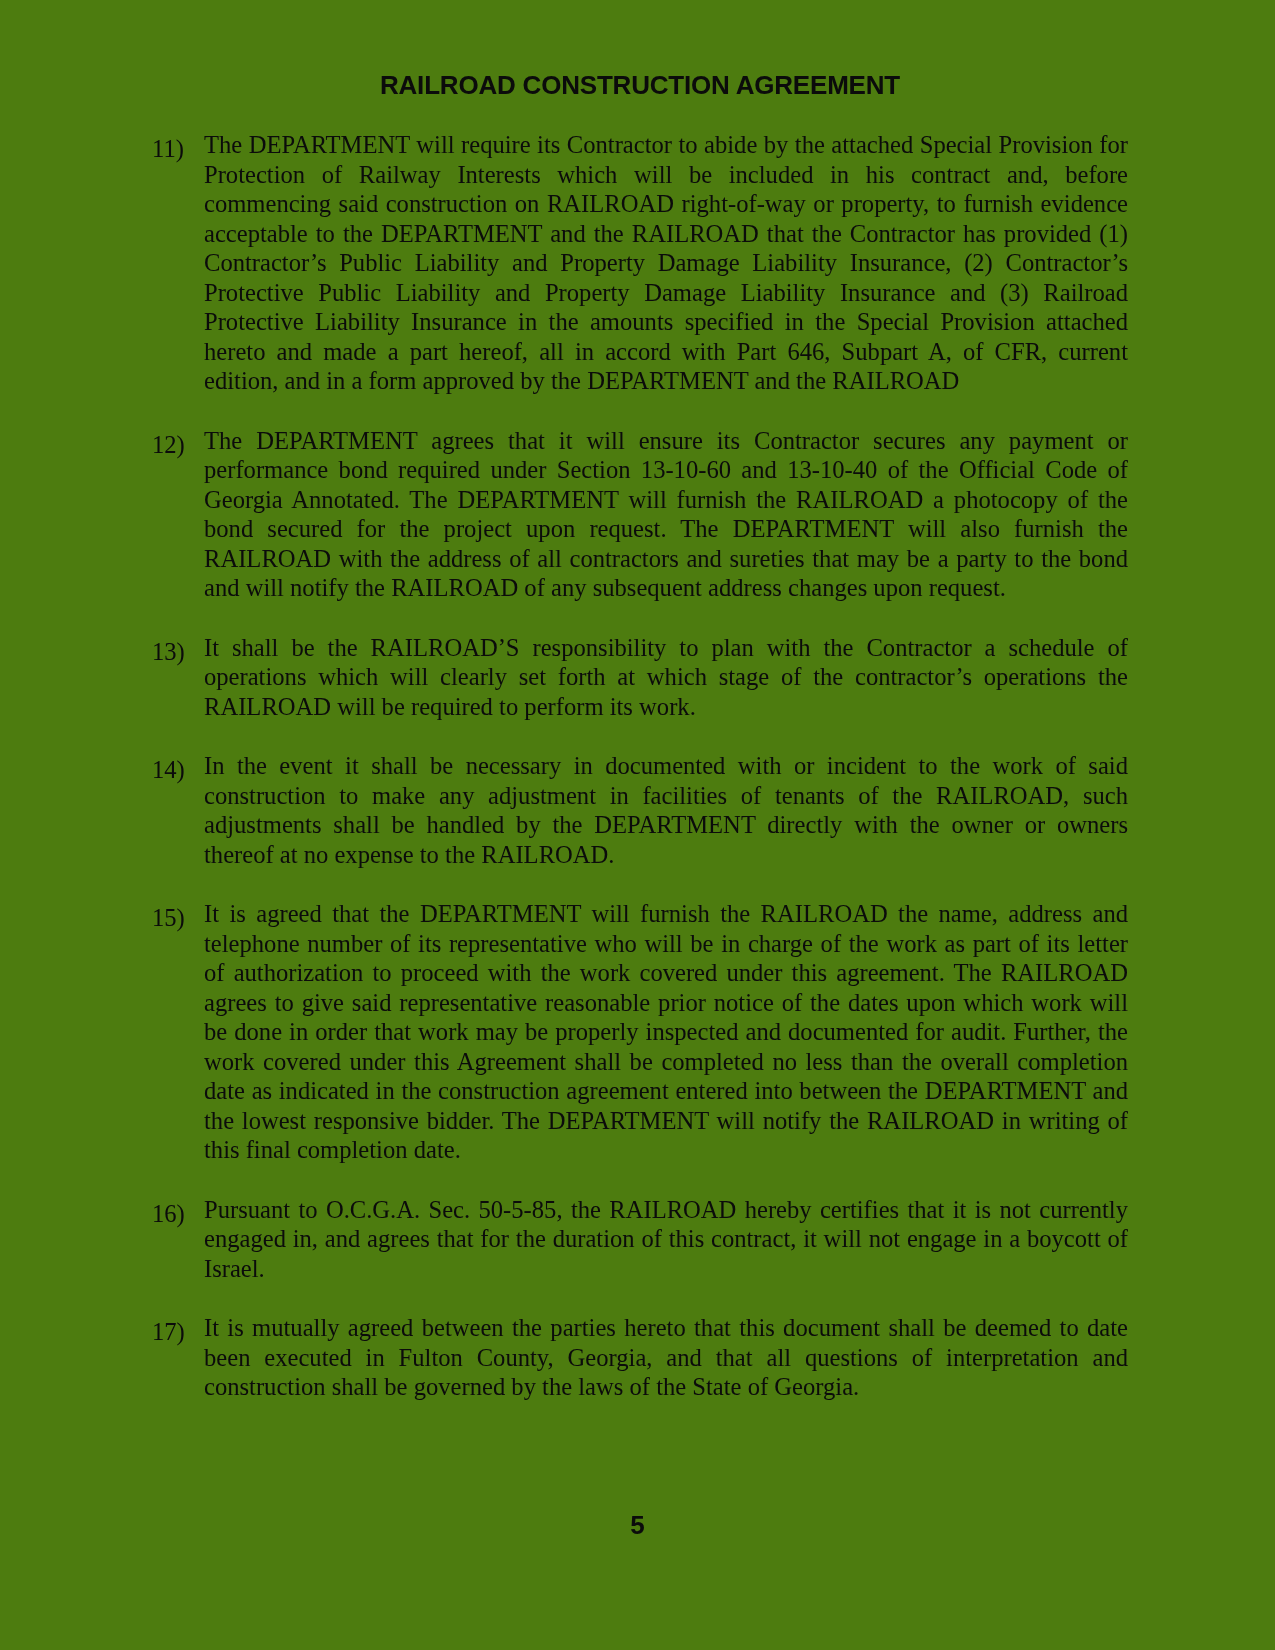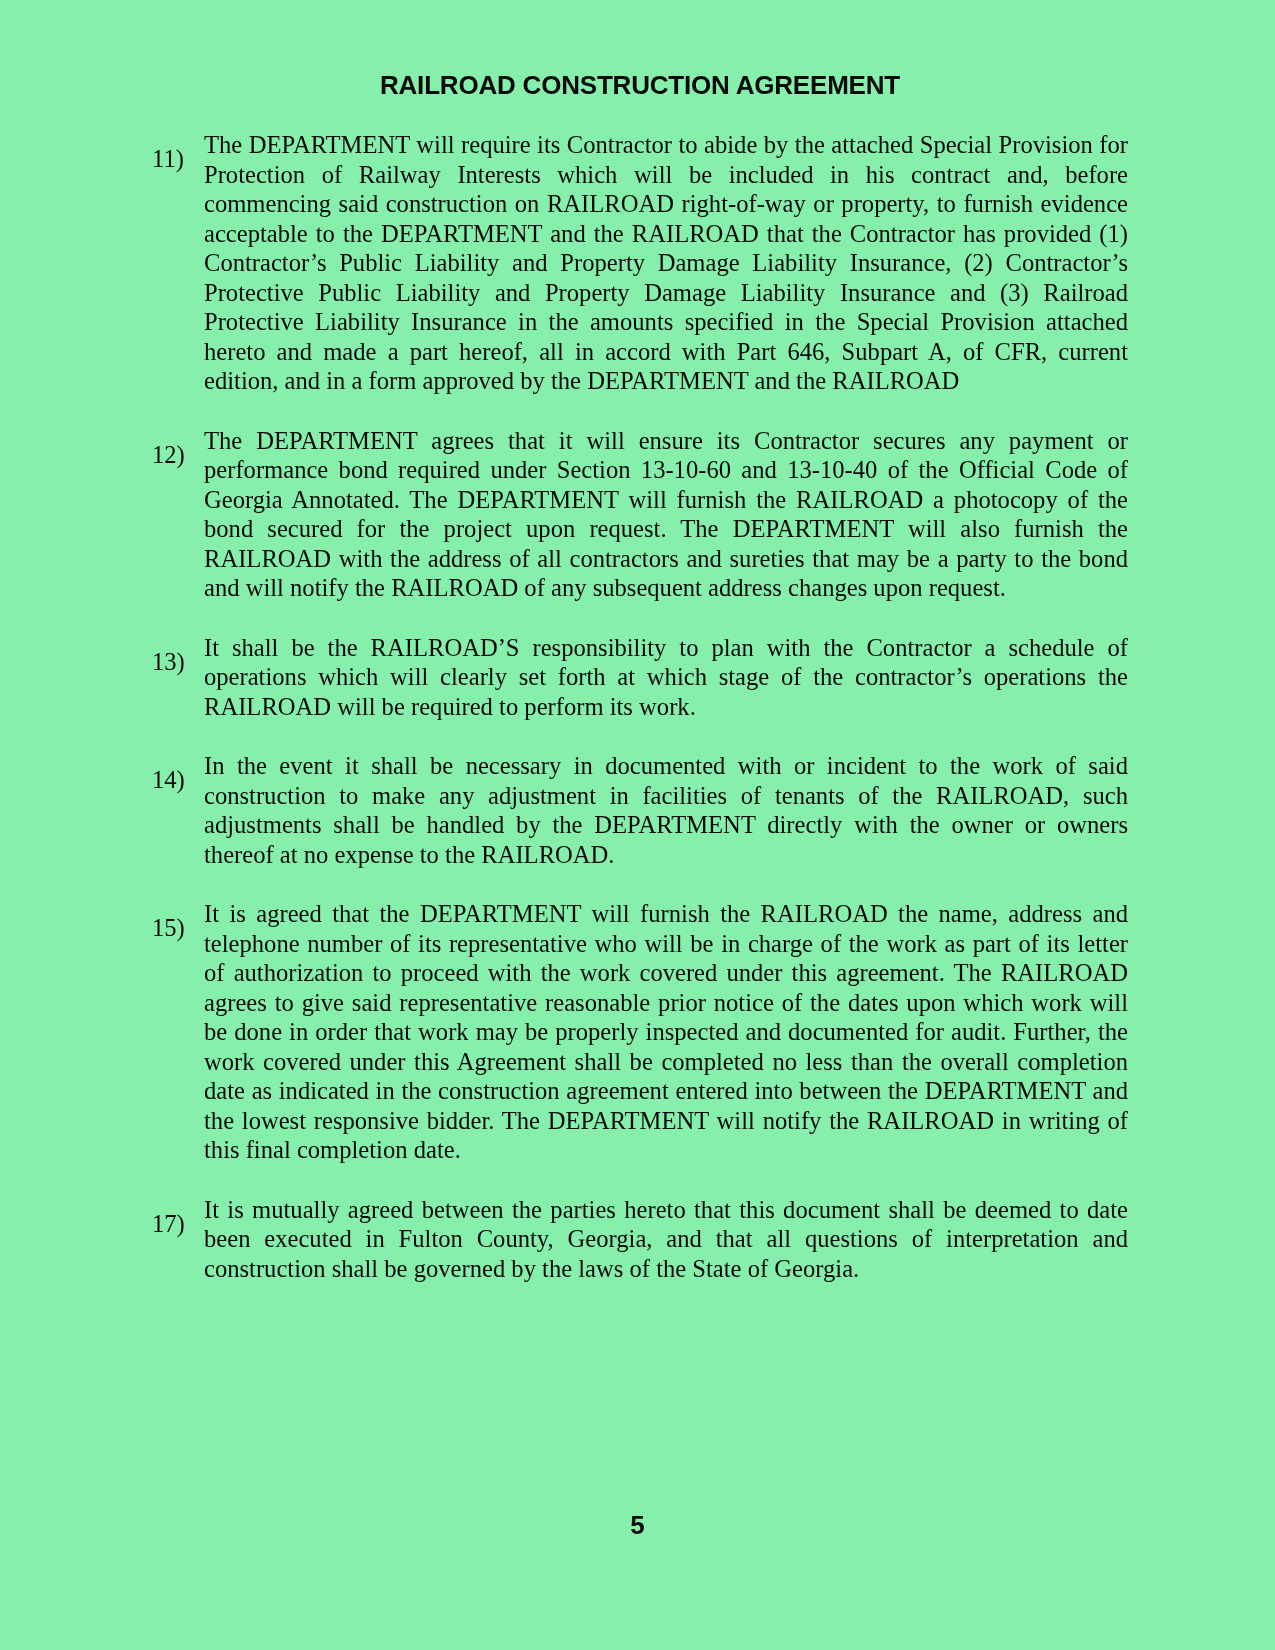--- a/index.html
+++ b/index.html
@@ -5,21 +5,21 @@
   html, body {
     margin: 0;
     padding: 0;
     background: #ffffff;
   }
   .page {
     position: relative;
     width: 1275px;
     height: 1650px;
     box-sizing: border-box;
-    background: #86efac;
+    background: #4d7c0f;
     color: #0b0b0b;
     font-family: "Liberation Serif", "DejaVu Serif", serif;
     font-size: 24.6px;
     line-height: 29.5px;
     padding: 56px 147px 0 152px;
     overflow: hidden;
   }
   .doc-title {
     font-family: "Liberation Sans", "DejaVu Sans", sans-serif;
     font-weight: 700;
@@ -35,21 +35,21 @@
   }
   .clause {
     position: relative;
     padding-left: 52px;
     margin-top: 30px;
     text-align: justify;
   }
   .clause .num {
     position: absolute;
     left: 0;
-    top: 14px;
+    top: 4px;
     text-align: center;
   }
   .page-num {
     position: absolute;
     top: 1510px;
     left: 0;
     width: 100%;
     text-align: center;
     font-family: "Liberation Sans", "DejaVu Sans", sans-serif;
     font-weight: 700;
@@ -84,20 +84,24 @@
   <div class="clause">
     <span class="num">14)</span>
     <span>In the event it shall be necessary in documented with or incident to the work of said construction to make any adjustment in facilities of tenants of the RAILROAD, such adjustments shall be handled by the DEPARTMENT directly with the owner or owners thereof at no expense to the RAILROAD.</span>
   </div>
 
   <div class="clause">
     <span class="num">15)</span>
     <span>It is agreed that the DEPARTMENT will furnish the RAILROAD the name, address and telephone number of its representative who will be in charge of the work as part of its letter of authorization to proceed with the work covered under this agreement.  The RAILROAD agrees to give said representative reasonable prior notice of the dates upon which work will be done in order that work may be properly inspected and documented for audit.  Further, the work covered under this Agreement shall be completed no less than the overall completion date as indicated in the construction agreement entered into between the DEPARTMENT and the lowest responsive bidder.  The DEPARTMENT will notify the RAILROAD in writing of this final completion date.</span>
   </div>
 
+  <div class="clause">
+    <span class="num">16)</span>
+    <span>Pursuant to O.C.G.A. Sec. 50-5-85, the RAILROAD hereby certifies that it is not currently engaged in, and agrees that for the duration of this contract, it will not engage in a boycott of Israel.</span>
+  </div>
 
   <div class="clause">
     <span class="num">17)</span>
     <span>It is mutually agreed between the parties hereto that this document shall be deemed to date been executed in Fulton County, Georgia, and that all questions of interpretation and construction shall be governed by the laws of the State of Georgia.</span>
   </div>
 </div>
 
   <div class="page-num">5</div>
 </div>
 

